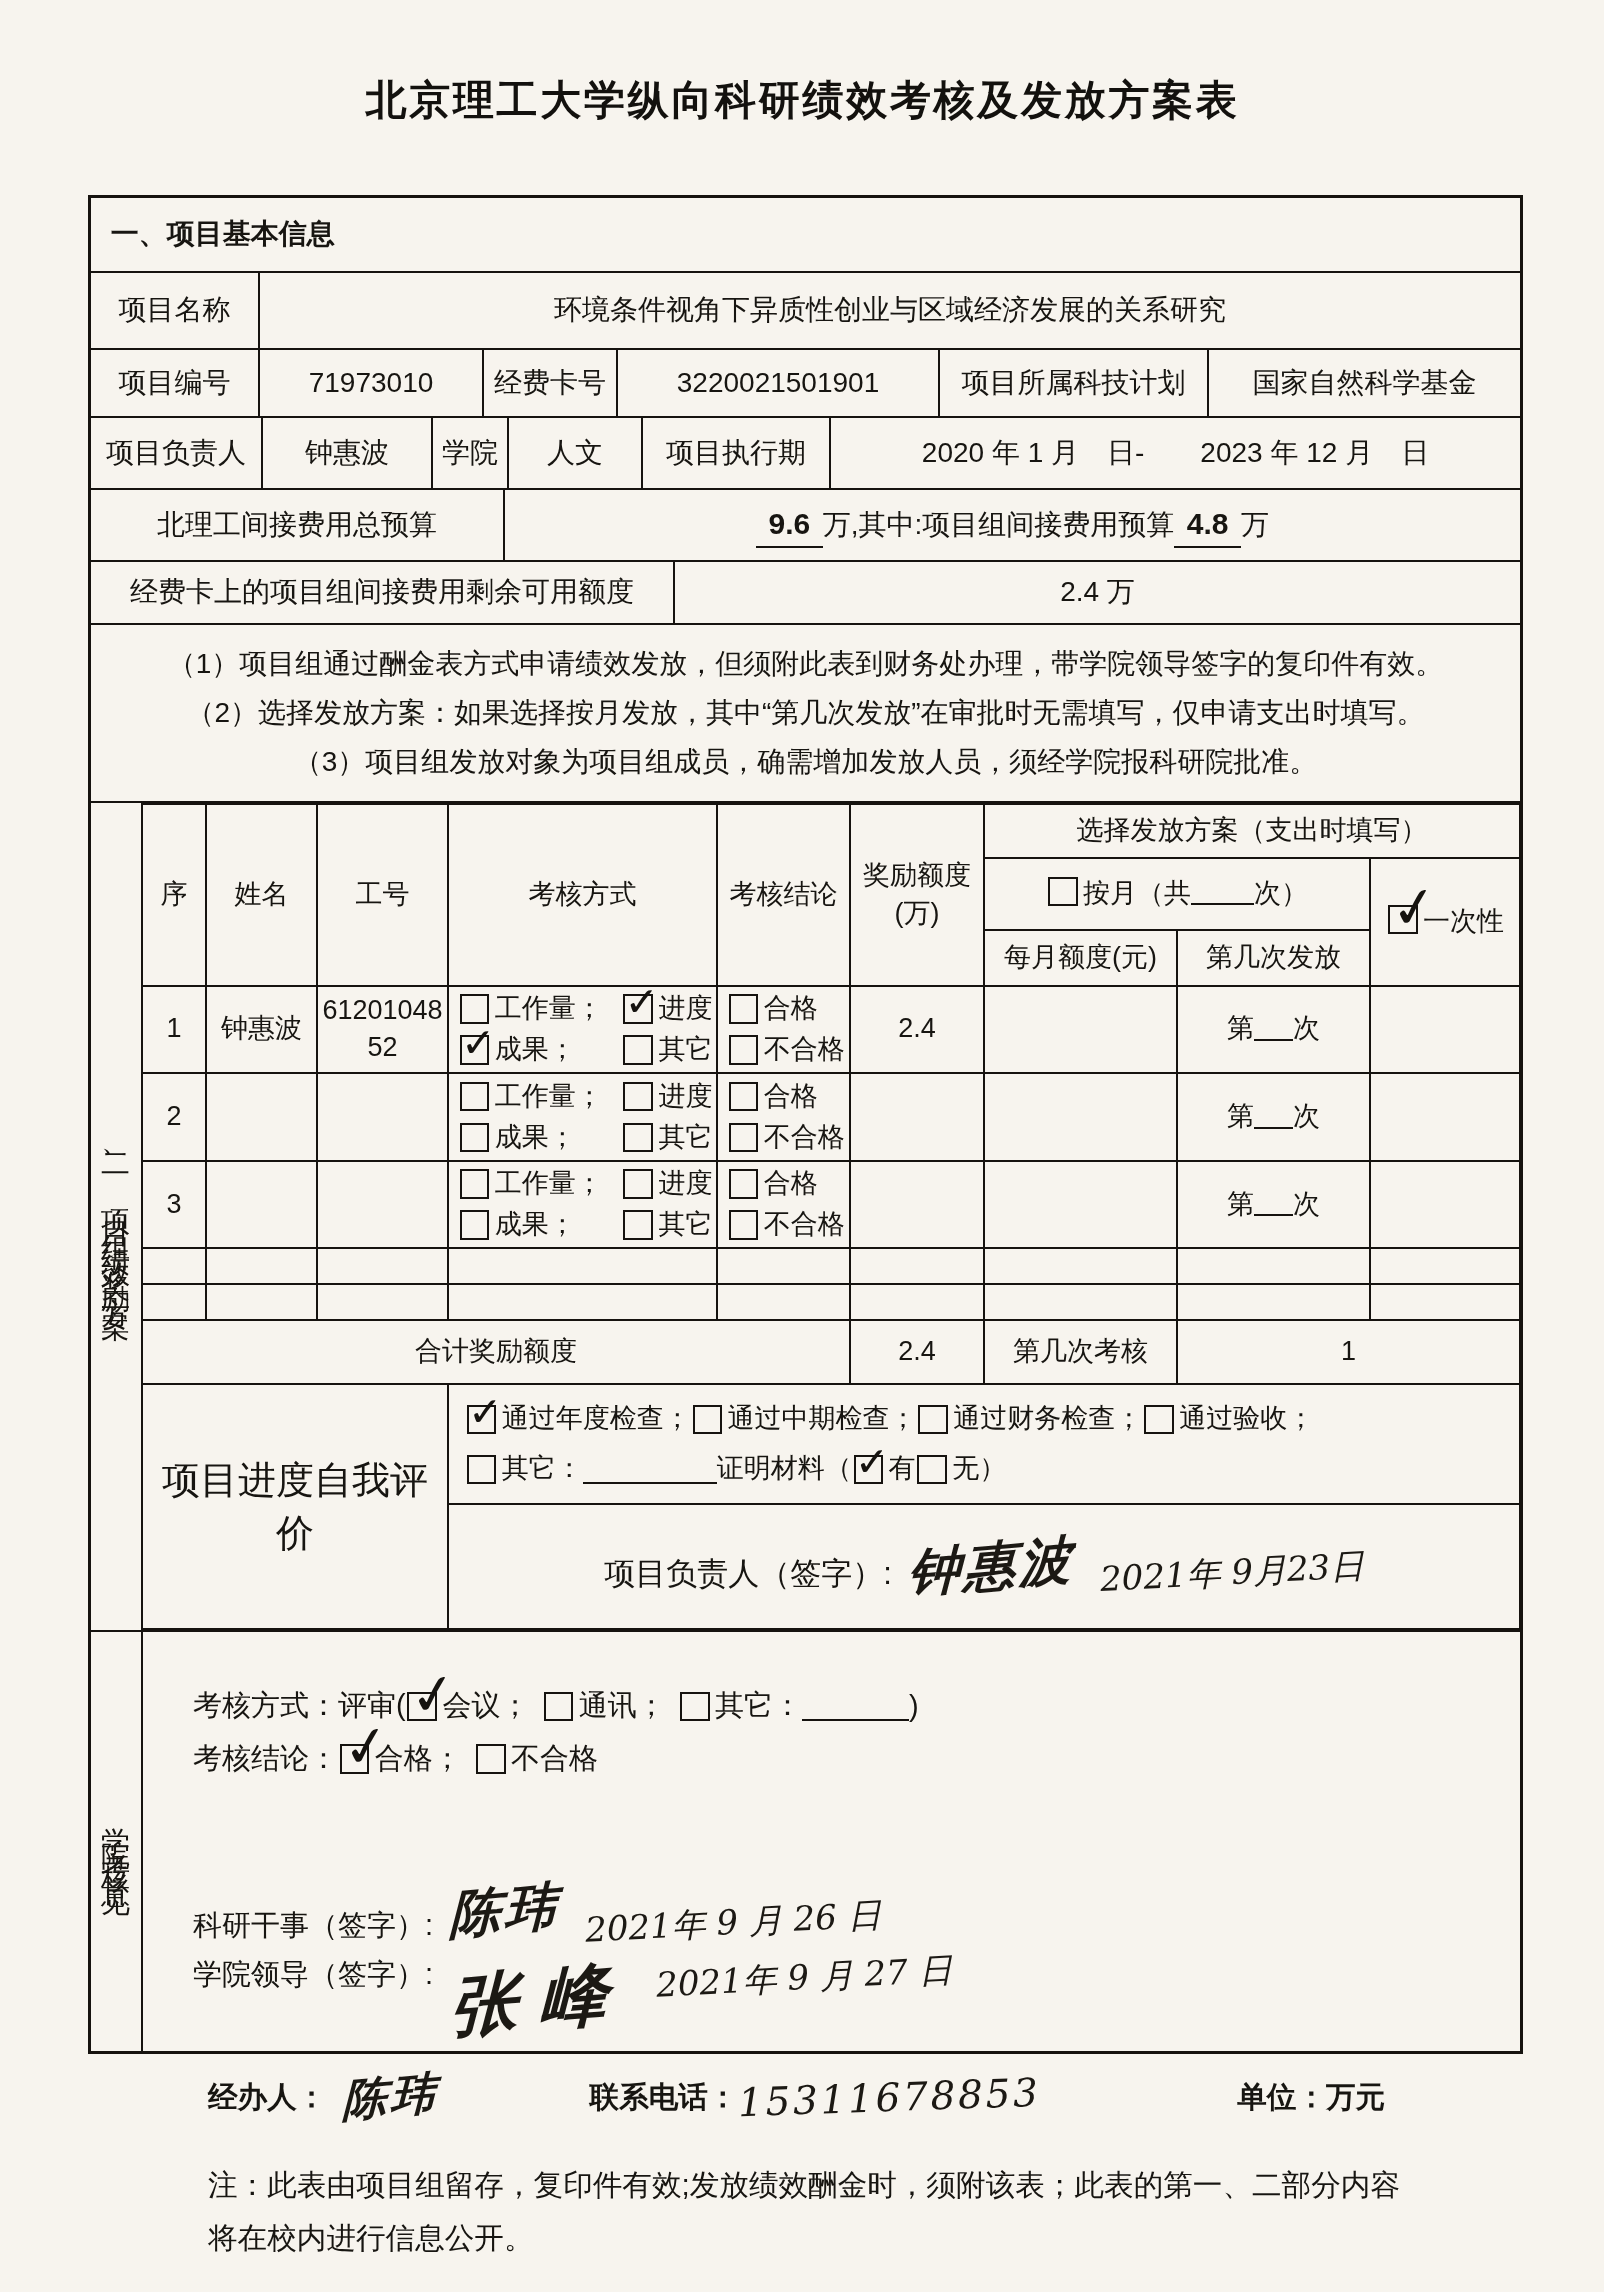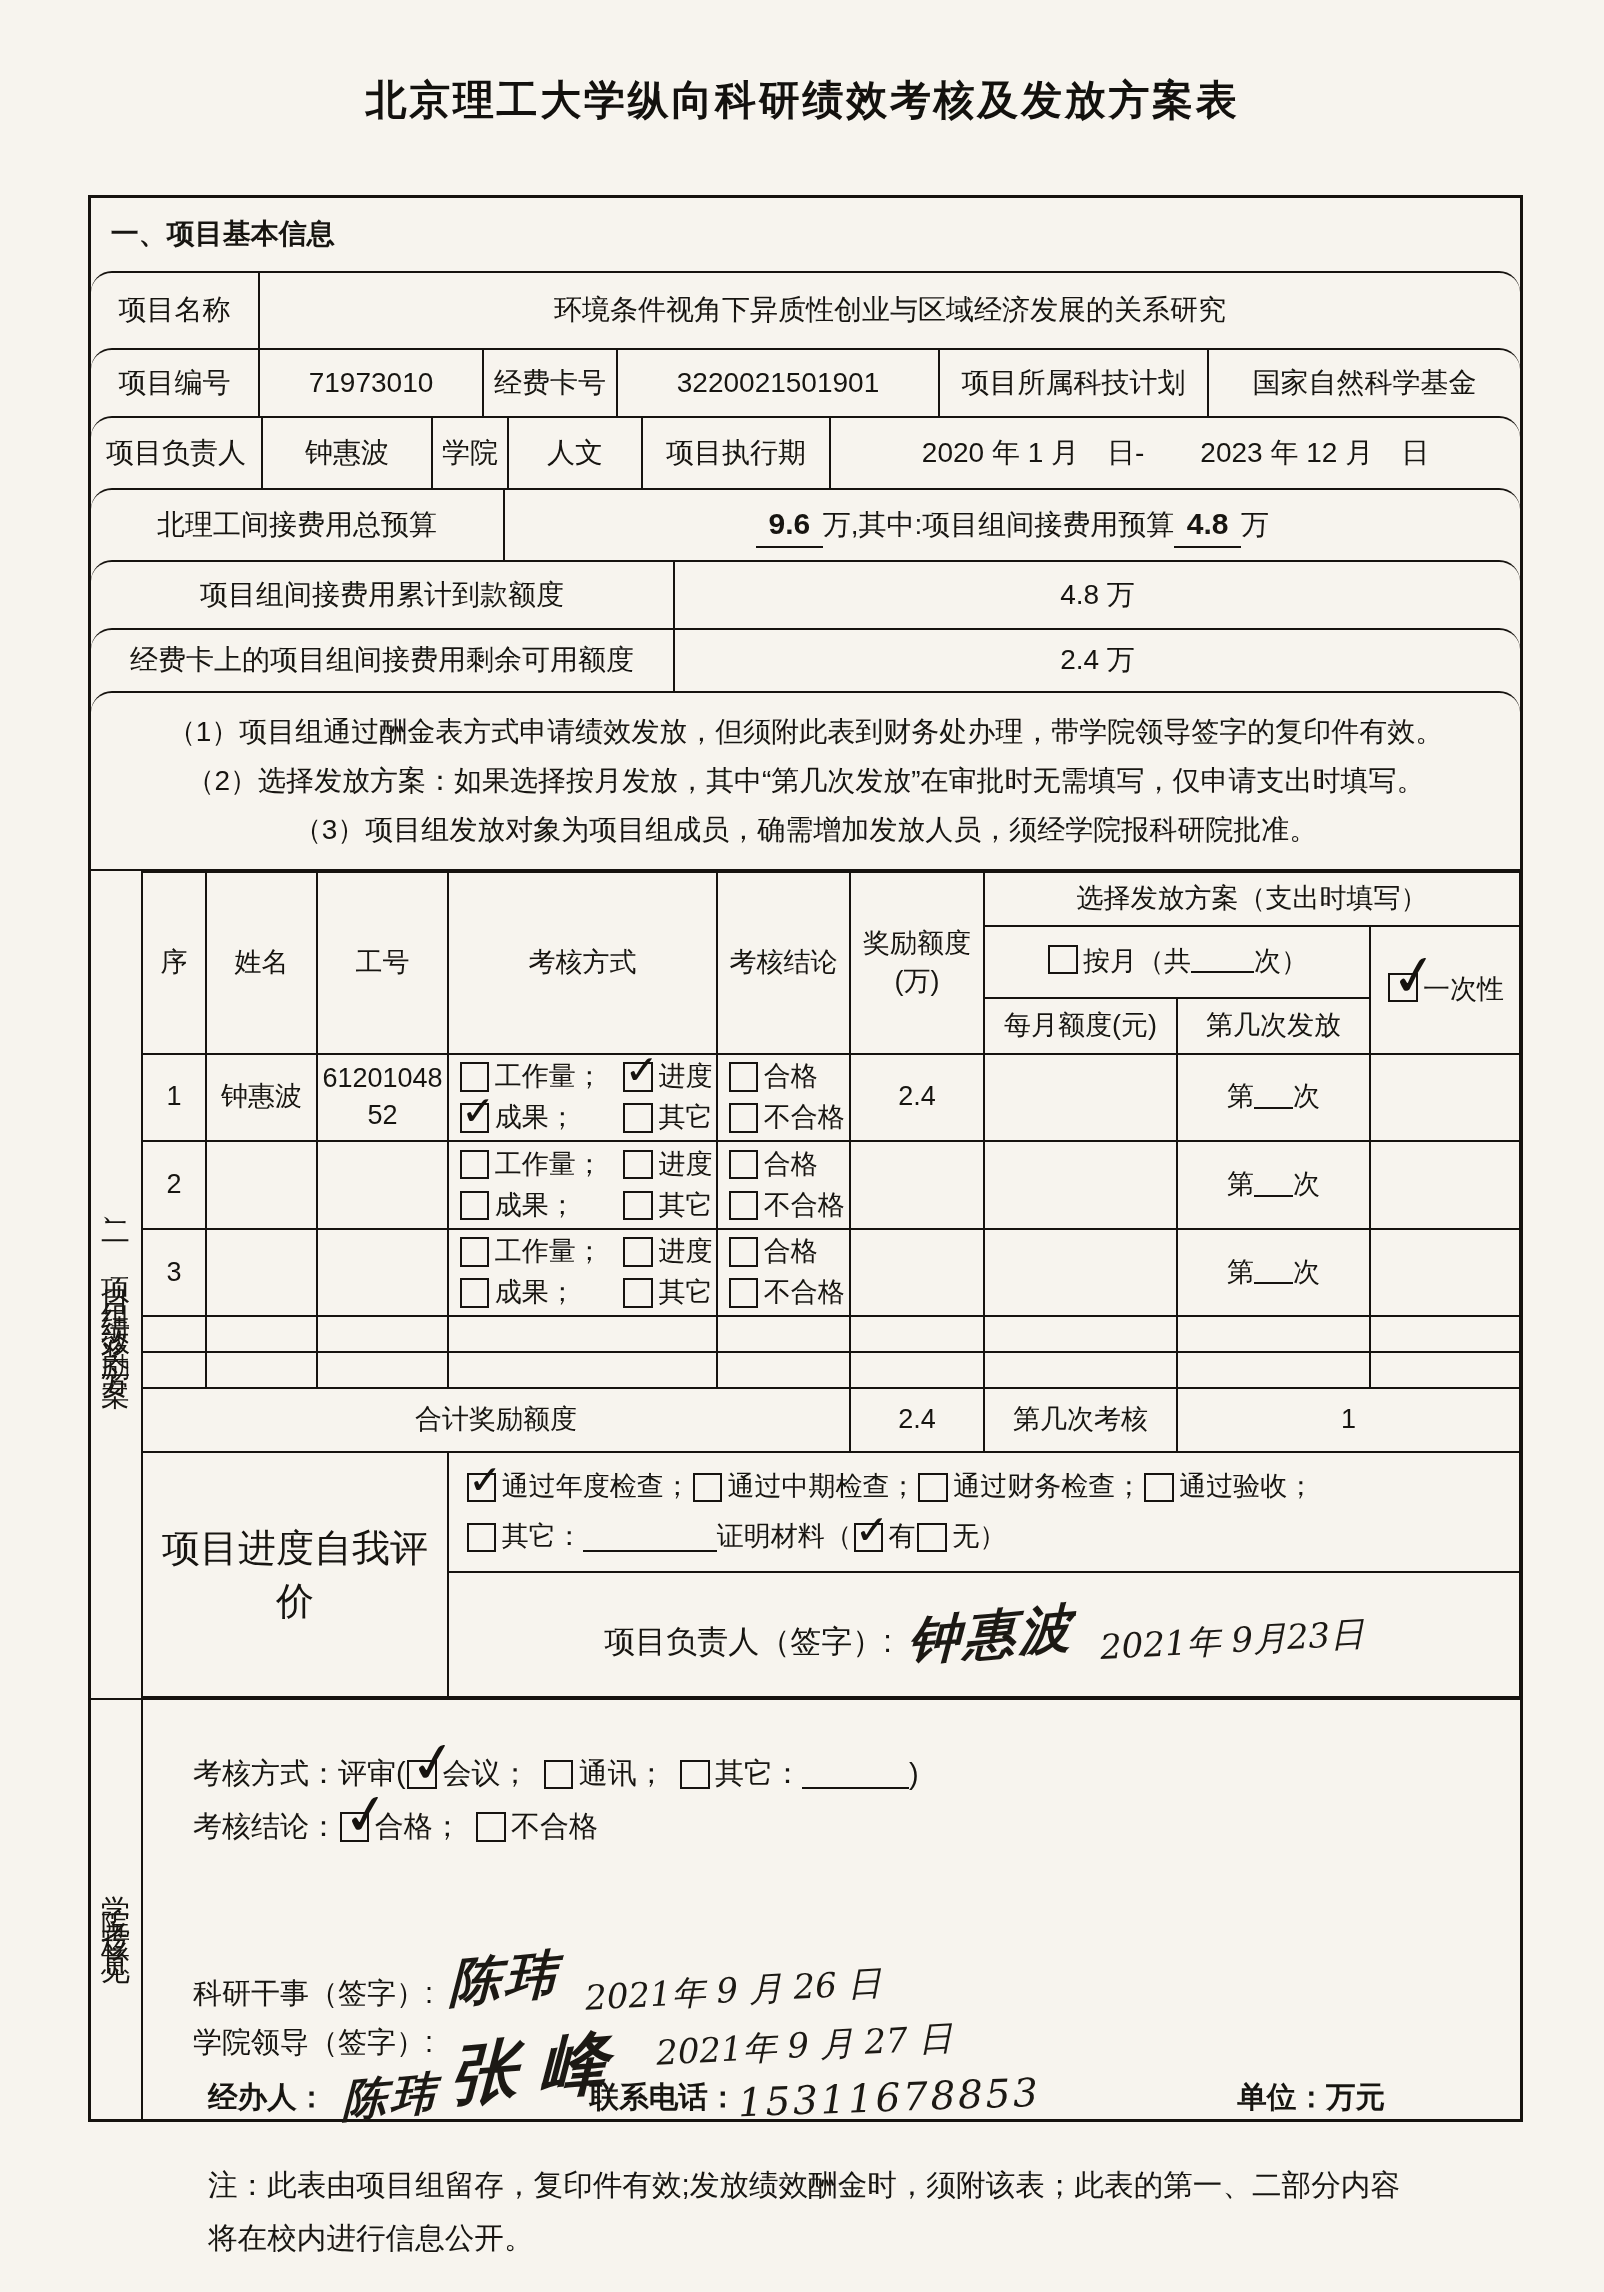--- a/index.html
+++ b/index.html
@@ -15,21 +15,21 @@
   .page { position:absolute; inset:0; }
   .title {
     text-align:center; font-size:41px; font-weight:bold;
     letter-spacing:2.7px; padding-top:73px; color:#13110e;
   }
   
   .form {
     position:absolute; left:88px; top:195px; width:1435px;
     border:3.6px solid #16130f; background:transparent;
   }
-  .row { display:flex; border-top:2.7px solid #16130f;border-radius:21px; }
+  .row { display:flex; border-top:2.7px solid #16130f; }
   .row:first-child { border-top:none; }
   .cell {
     border-left:2.7px solid #16130f;
     display:flex; align-items:center; justify-content:center;
     font-size:28px; text-align:center; padding:3.6px 7.2px;
     line-height:1.45;
   }
   .cell:first-child { border-left:none; }
   .cell.grow { flex:1 1 auto; }
   .cell.left { justify-content:flex-start; text-align:left; }
@@ -144,24 +144,20 @@
     <div class="row h80">
       <div class="cell w460">北理工间接费用总预算</div>
       <div class="cell grow">
         <span class="uv">9.6</span>
         <span>万,其中:项目组间接费用预算</span>
         <span class="uv">4.8</span>
         <span>万</span>
       </div>
     </div>
 
-    <div class="row h76">
-      <div class="cell w650">项目组间接费用累计到款额度</div>
-      <div class="cell grow">4.8 万</div>
-    </div>
 
     <div class="row h70">
       <div class="cell w650">经费卡上的项目组间接费用剩余可用额度</div>
       <div class="cell grow">2.4 万</div>
     </div>
 
     <div class="row">
       <div class="cell grow notes-cell">
         <div>（1）项目组通过酬金表方式申请绩效发放，但须附此表到财务处办理，带学院领导签字的复印件有效。</div>
         <div>（2）选择发放方案：如果选择按月发放，其中“第几次发放”在审批时无需填写，仅申请支出时填写。</div>

